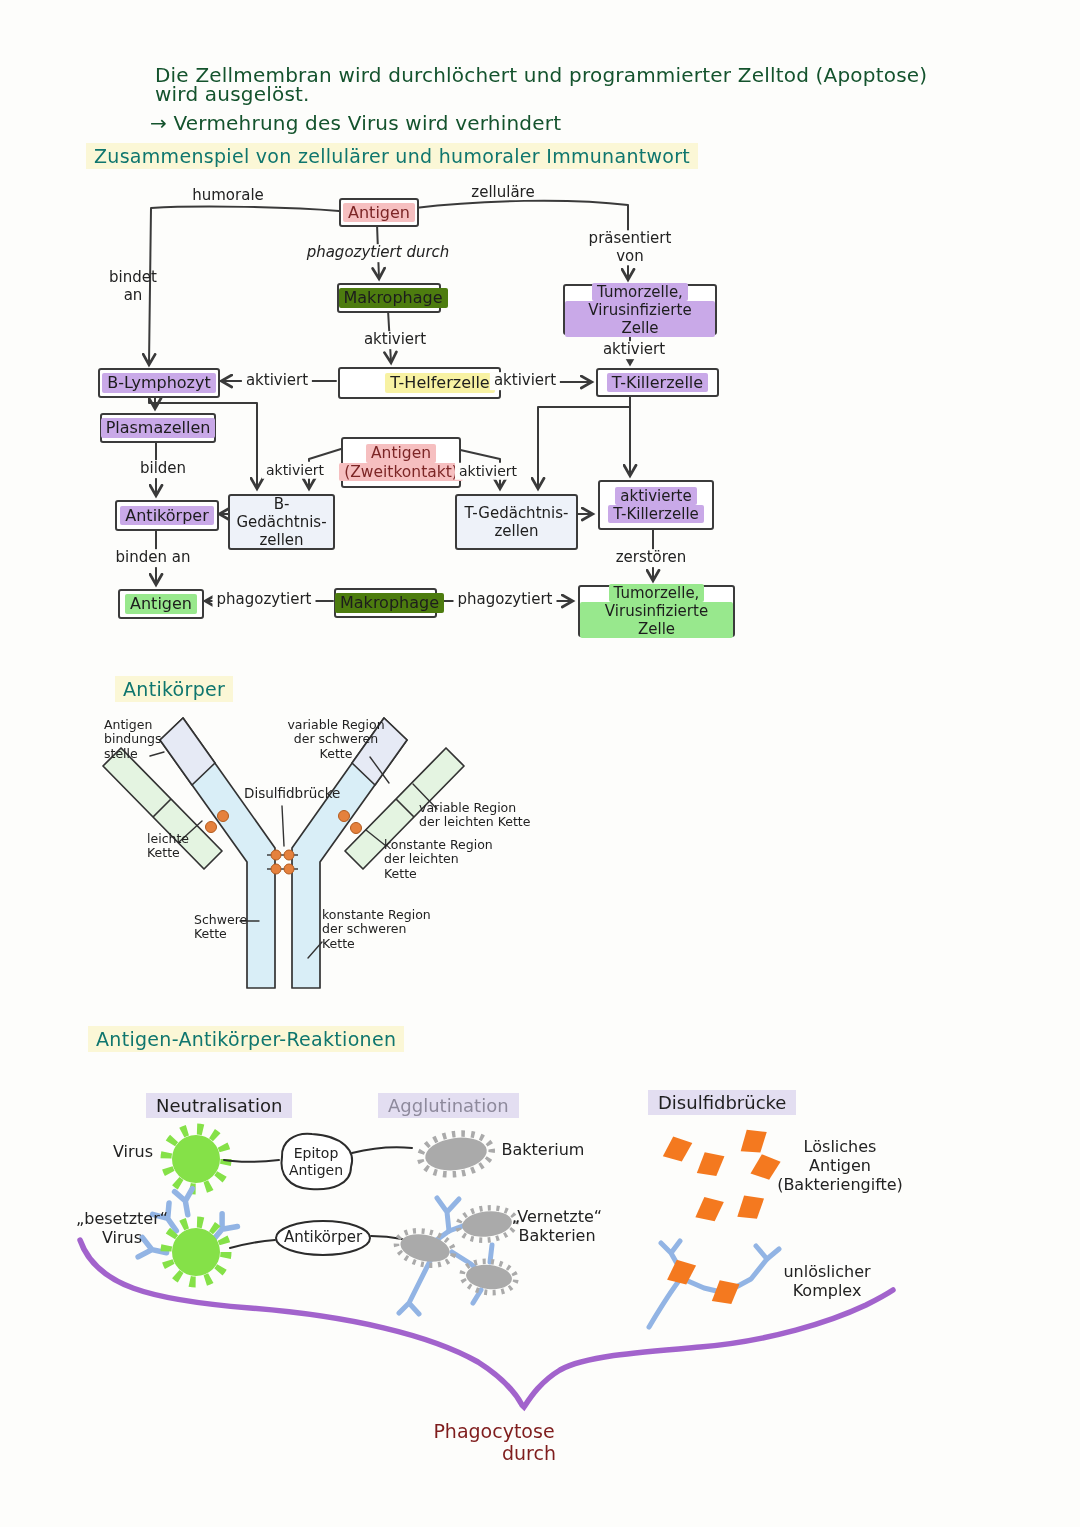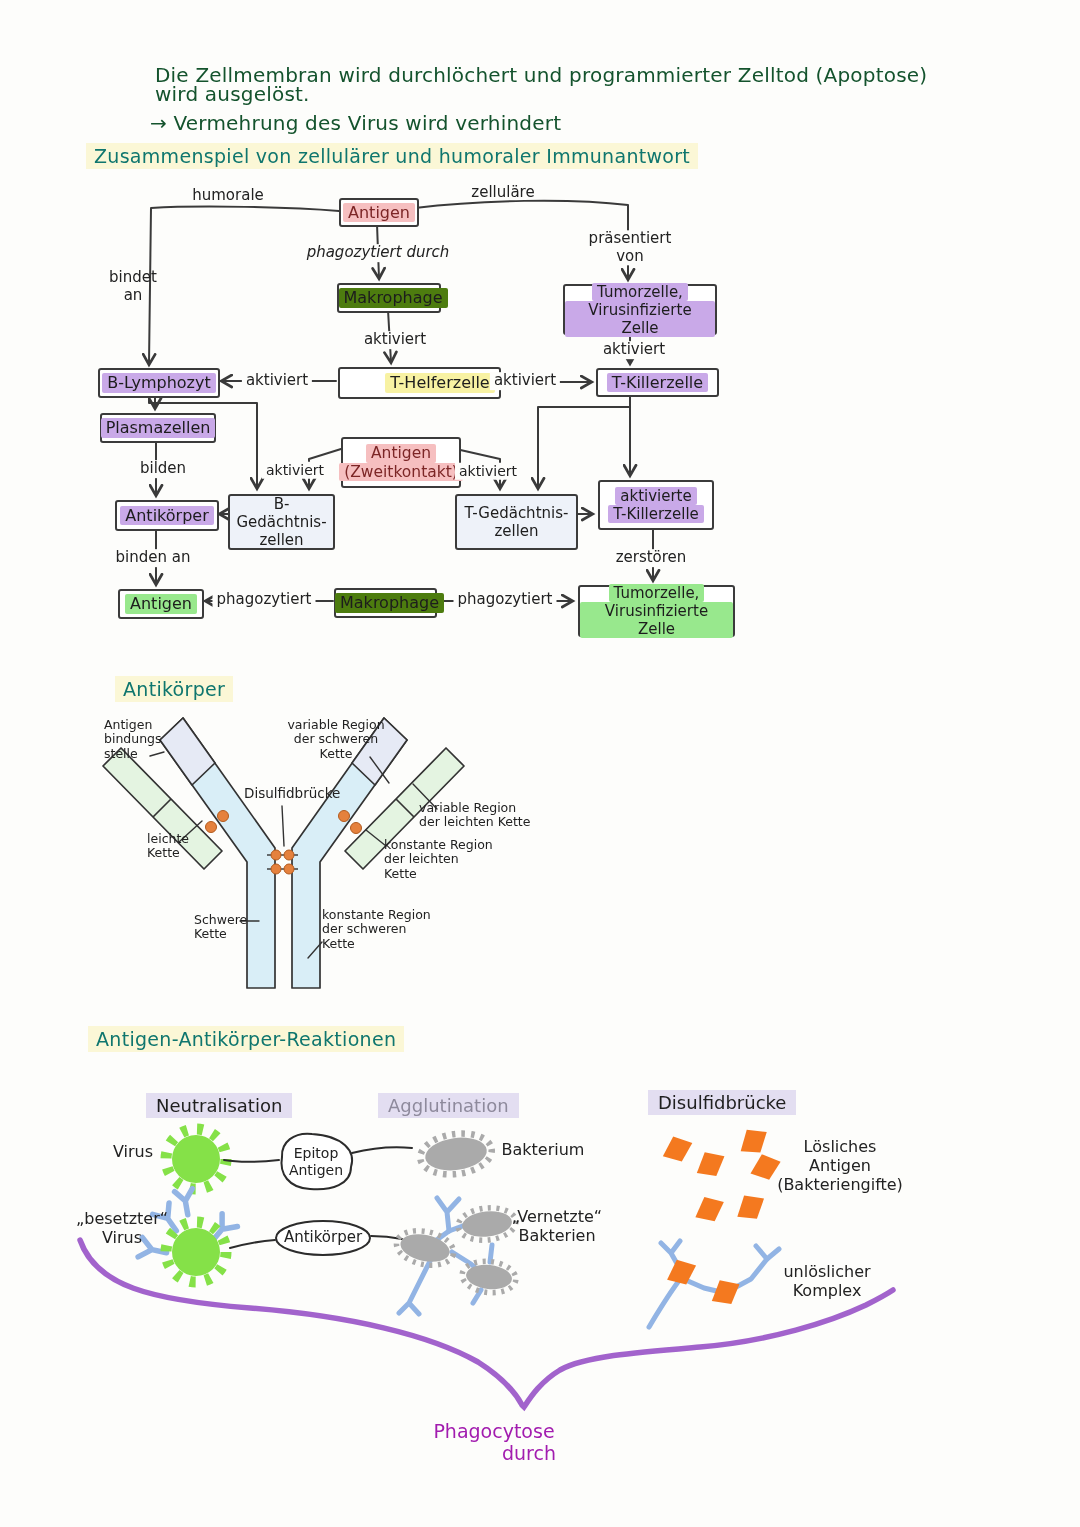--- a/index.html
+++ b/index.html
@@ -18,21 +18,21 @@
   .hl-pink{background:#f6bfc0;}
   .hl-green{background:#98e88d;}
   .hl-yellow{background:#f8f2a3;}
   .hl-lightpurple{background:#4d7c0f;margin-left:8px;}
   .hl-lightblue{background:#eef2f9;}
   .redtext{color:#7c2626;}
   .h1{position:absolute;font-size:19px;background:#fbf7d6;color:#0f766e;padding:2px 8px;letter-spacing:.3px;}
   .h2{position:absolute;font-size:18px;background:#e3def1;color:#1f1f1f;padding:2px 10px;}
   .h2.gray{color:#8e8a9c;}
   .intro{position:absolute;font-size:20px;color:#14532d;letter-spacing:.2px;}
-  .purpletxt{color:#a21caf;font-size:19px;}
+  .purpletxt{color:#7f1d1d;font-size:19px;}
 </style>
 </head>
 <body>
 
 <svg id="art" viewBox="0 0 1080 1527" xmlns="http://www.w3.org/2000/svg">
   <defs>
     <marker id="ah" viewBox="0 0 10 10" refX="7.5" refY="5" markerWidth="7.5" markerHeight="7.5" orient="auto-start-reverse">
       <path d="M1,1 L8,5 L1,9" fill="none" stroke="#3a3a3a" stroke-width="1.8" stroke-linecap="round"></path>
     </marker>
   </defs>

